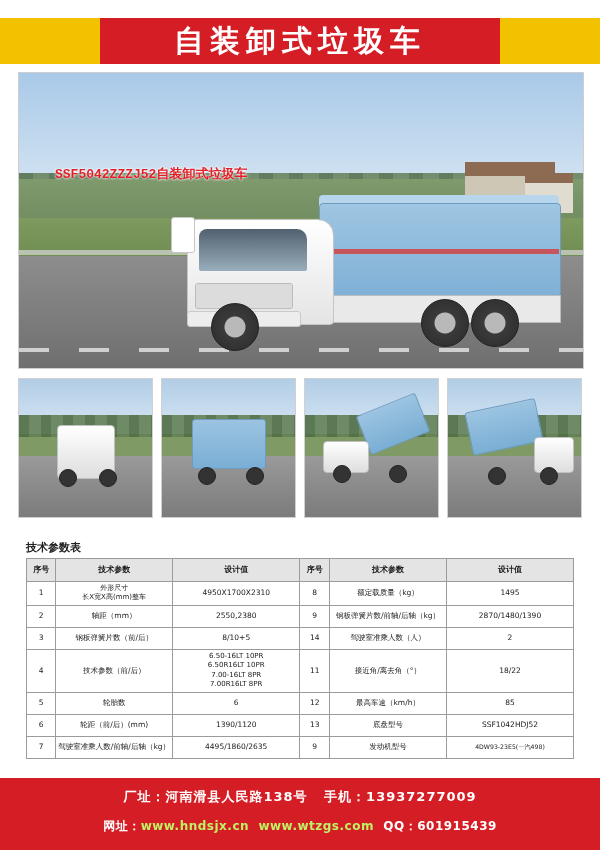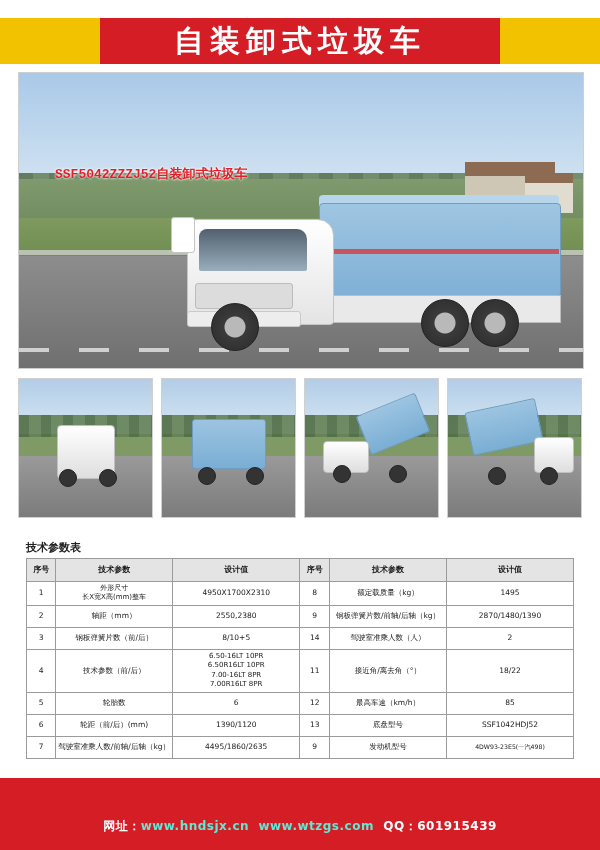--- a/index.html
+++ b/index.html
@@ -153,21 +153,21 @@
     background:#d51d25;
     color:#ffffff;
   }
   .footer .line{
     position:absolute;left:0;width:600px;text-align:center;
     white-space:nowrap;
     font-family:"DejaVu Sans","Liberation Sans",sans-serif;
   }
   .footer .l1{top:10px;font-size:13px;font-weight:bold;letter-spacing:1px;}
   .footer .l2{top:40px;font-size:12px;font-weight:bold;letter-spacing:.5px;}
-  .footer .l2 .url{color:#5eead4;text-decoration:none;}
+  .footer .l2 .url{color:#bef264;text-decoration:none;}
 </style>
 </head>
 <body>
 
 <div class="page">
 
   <div class="title-bar">
     <div class="inner">
       <span class="title-text">自装卸式垃圾车</span>
     </div>
@@ -311,18 +311,21 @@
         <td>驾驶室准乘人数/前轴/后轴（kg）</td>
         <td>4495/1860/2635</td>
         <td>9</td>
         <td>发动机型号</td>
         <td class="tiny">4DW93-23E5(一汽498)</td>
       </tr>
     </tbody>
   </table>
 
   <div class="footer">
+    <div class="line l1">
+      <span>厂址：</span><span>河南滑县人民路138号</span>&nbsp;&nbsp;&nbsp;<span>手机：</span><span>13937277009</span>
+    </div>
     <div class="line l2">
       <span>网址：</span><a class="url" href="#">www.hndsjx.cn</a>&nbsp;&nbsp;<a class="url" href="#">www.wtzgs.com</a>&nbsp;&nbsp;<span>QQ：</span><span>601915439</span>
     </div>
   </div>
 
 </div>
 
 </body></html>

